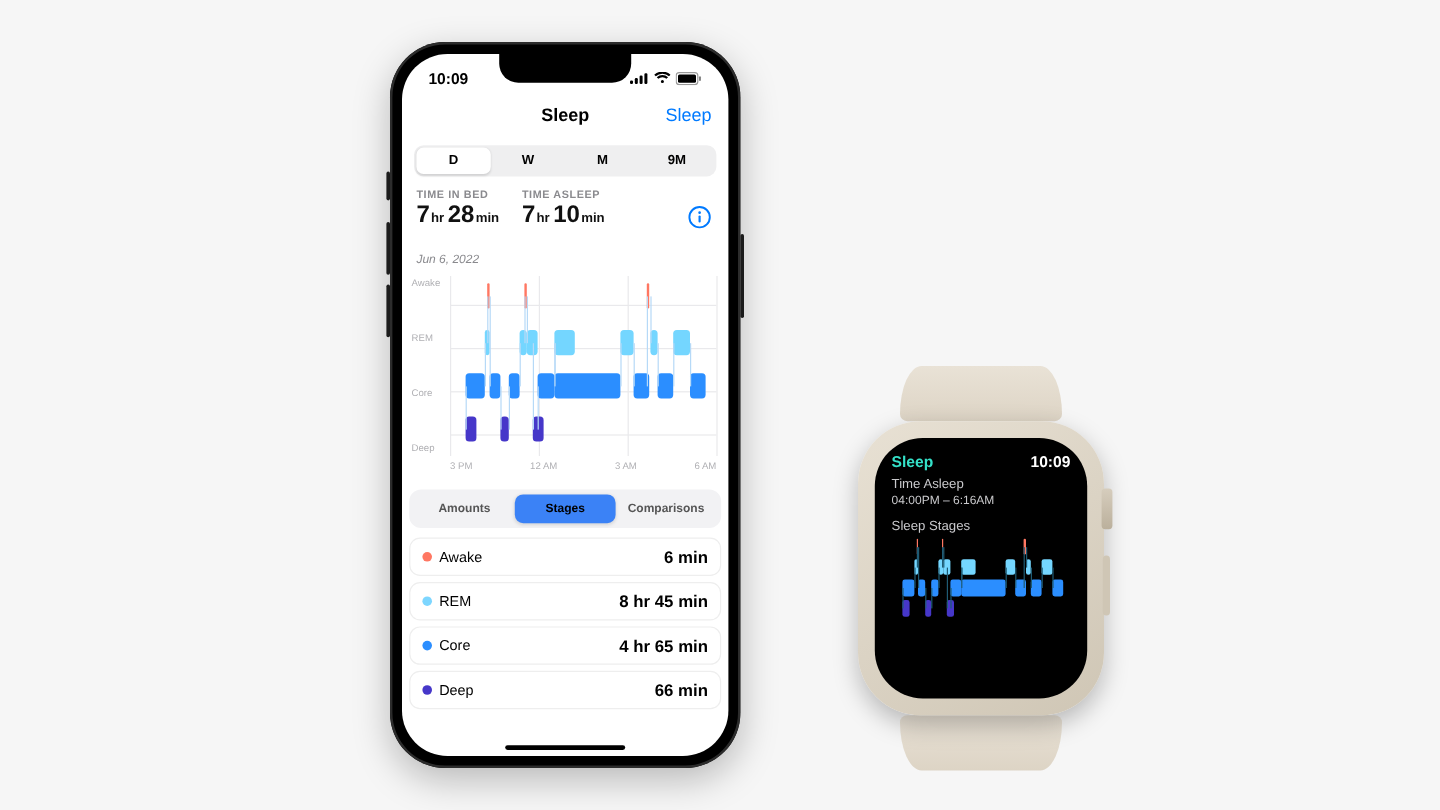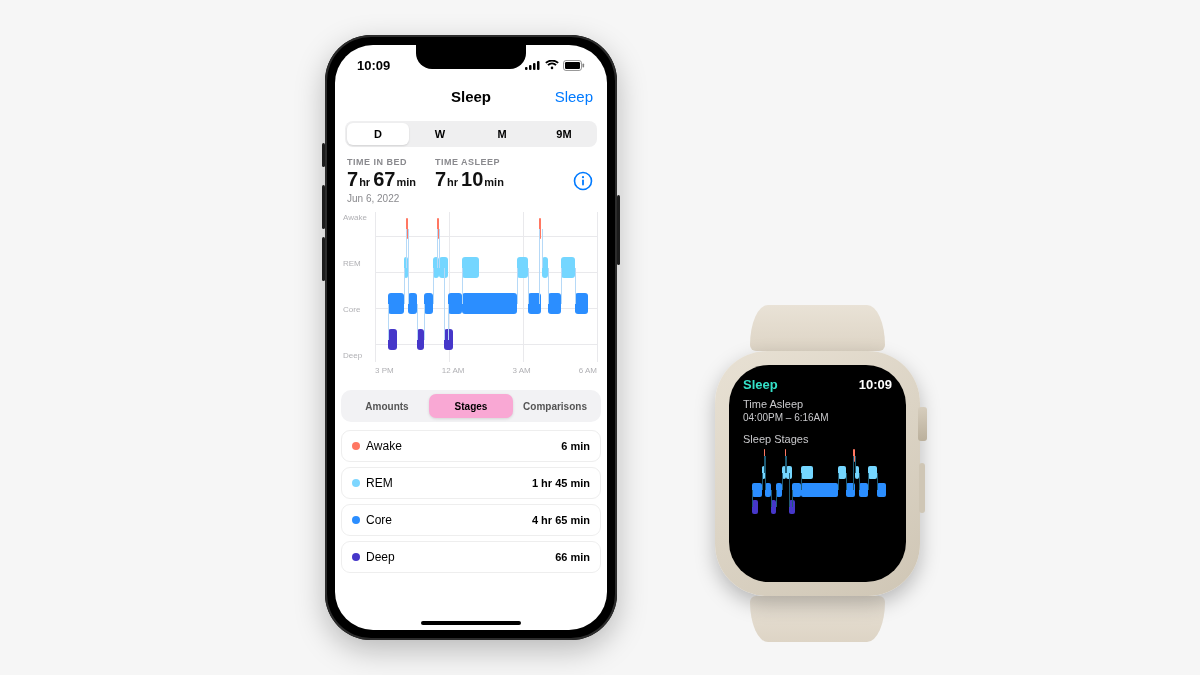--- a/index.html
+++ b/index.html
@@ -32,45 +32,45 @@
 
   .seg { display:flex; background:#efeff0; border-radius:8px; padding:2px; height:26px; }
   .seg .seg-item { flex:1; font-size:11px; font-weight:600; display:flex; align-items:center; justify-content:center; color:#000; border-radius:6px; cursor:pointer; }
   .seg .seg-item.selected { background:#fff; box-shadow:0 1px 2px rgba(0,0,0,.12); }
 
   .summary { display:flex; gap:16px; margin-top:10px; position:relative; padding: 0 2px;}
   .summary .col { flex:0 0 auto; }
   .summary .label { font-size:9px; letter-spacing:.5px; color:#8a8a8e; font-weight:600; }
   .summary .val { font-size:20px; font-weight:700; color:#111; margin-top:1px; }
   .summary .val .unit { font-size:11px; font-weight:600; margin-left:1px; margin-right:3px; }
-  .summary .date { font-size:10px; color:#8a8a8e; margin-top:2px; font-weight:500;}
+  .summary .date { font-size:10px; color:#8a8a8e; margin-top:20px; font-weight:500;font-style:italic;}
   .info-btn { position:absolute; right:4px; top:14px; width:20px; height:20px; }
 
   .chart-area { position:relative; height:168px; margin:8px -10px 0 -10px; padding:0 10px 0 4px; }
   .ylabels { position:absolute; left:8px; top:0; bottom:18px; width:30px; display:flex; flex-direction:column; justify-content:space-between; font-size:8px; color:#b0b0b4; }
   .ylabels div { height:12px; line-height:12px; }
   .plot { position:absolute; left:40px; right:10px; top:0; bottom:18px; }
   .gridline { position:absolute; left:0; right:0; height:1px; background:#e9e9ec; }
   .vgridline { position:absolute; top:0; bottom:0; width:1px; background:#e9e9ec; }
   .xlabels { position:absolute; left:40px; right:10px; bottom:0; height:14px; display:flex; justify-content:space-between; font-size:8px; color:#b0b0b4; }
 
   .seg-block { position:absolute; border-radius:3px; }
   .conn { position:absolute; width:1px; background:#b6d9f7; }
 
   .sub-card { background:#f2f2f4; border-radius:10px; padding:4px; margin:10px -4px 0 -4px;}
   .sub-seg { display:flex; background:transparent; height:24px; }
   .sub-seg .ss-item { flex:1; font-size:10px; font-weight:600; color:#555; display:flex; align-items:center; justify-content:center; border-radius:7px; cursor:pointer;}
-  .sub-seg .ss-item.selected { background:#f9a8d4; box-shadow:0 1px 3px rgba(0,0,0,.12); color:#000;}
+  .sub-seg .ss-item.selected { background:#3b82f6; box-shadow:0 1px 3px rgba(0,0,0,.12); color:#000;}
 
   .stage-list { margin:8px -4px 0 -4px; display:flex; flex-direction:column; gap:5px; }
   .stage-row { background:#fff; border:1px solid #eee; border-radius:9px; height:32px; display:flex; align-items:center; padding:0 10px; justify-content:space-between; }
   .stage-row .left { display:flex; align-items:center; gap:6px; }
   .dot { width:8px; height:8px; border-radius:50%; }
   .stage-name { font-size:12px; font-weight:500; }
-  .stage-val { font-size:11px; font-weight:700; }
+  .stage-val { font-size:14px; font-weight:700; }
 
   .home-indicator { position:absolute; bottom:5px; left:50%; transform:translateX(-50%); width:100px; height:4px; background:#000; border-radius:3px; }
 
   
   .watch-wrap { position:absolute; left:715px; top:305px; width:205px; }
   .band-top, .band-bottom { width:135px; height:60px; background:linear-gradient(#e9e2d6,#ddd4c5); margin:0 auto; }
   .band-top { border-radius: 18px 18px 6px 6px / 40px 40px 6px 6px; height:46px;}
   .band-bottom { border-radius: 6px 6px 18px 18px / 6px 6px 40px 40px; height:46px;}
   .watch-case { width:205px; height:245px; background:linear-gradient(145deg,#e8e1d4,#cfc6b5); border-radius:52px; padding:14px; position:relative; box-shadow:0 8px 20px rgba(0,0,0,.25);}
   .crown { position:absolute; right:-7px; top:56px; width:9px; height:34px; background:linear-gradient(#d6cdbd,#bbb09c); border-radius:3px;}
@@ -134,21 +134,21 @@
         <div class="seg-item selected">D</div>
         <div class="seg-item">W</div>
         <div class="seg-item">M</div>
         <div class="seg-item">9M</div>
       </div>
 
       <div class="summary">
         <div class="col">
           <div class="label">TIME IN BED</div>
           <div class="val">
-            <span>7</span><span class="unit">hr</span><span>67</span><span class="unit">min</span>
+            <span>7</span><span class="unit">hr</span><span>28</span><span class="unit">min</span>
           </div>
           <div class="date">Jun 6, 2022</div>
         </div>
         <div class="col">
           <div class="label">TIME ASLEEP</div>
           <div class="val">
             <span>7</span><span class="unit">hr</span><span>10</span><span class="unit">min</span>
           </div>
         </div>
         <span class="info-btn">
@@ -240,21 +240,21 @@
               <span class="dot" style="background:#ff7762"></span>
               <span class="stage-name">Awake</span>
             </div>
             <span class="stage-val">6 min</span>
           </div>
           <div class="stage-row">
             <div class="left">
               <span class="dot" style="background:#7dd6ff"></span>
               <span class="stage-name">REM</span>
             </div>
-            <span class="stage-val">1 hr 45 min</span>
+            <span class="stage-val">8 hr 45 min</span>
           </div>
           <div class="stage-row">
             <div class="left">
               <span class="dot" style="background:#2b8eff"></span>
               <span class="stage-name">Core</span>
             </div>
             <span class="stage-val">4 hr 65 min</span>
           </div>
           <div class="stage-row">
             <div class="left">

